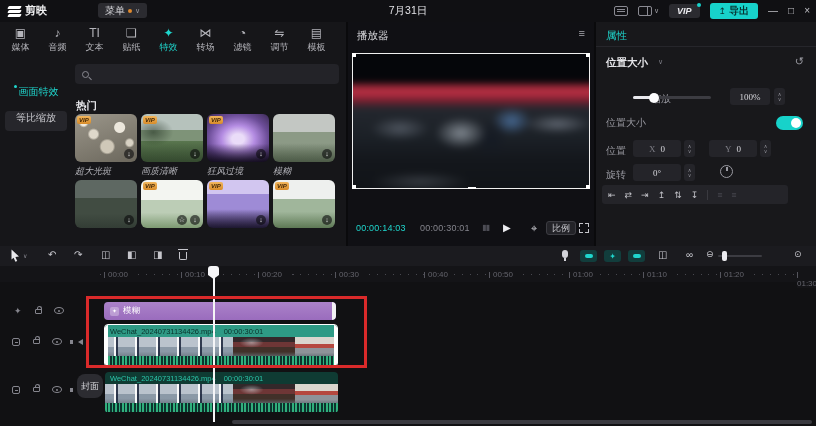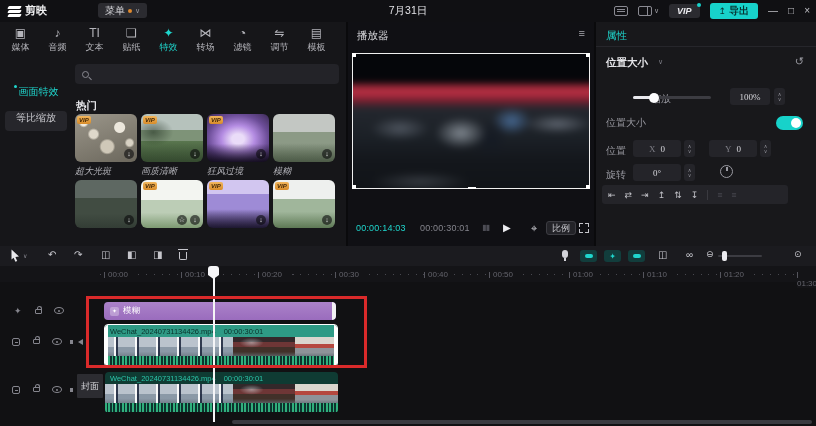--- a/index.html
+++ b/index.html
@@ -159,21 +159,21 @@
   .vclip .vc-head { height:12px; display:flex; align-items:center; gap:8px; padding:0 5px; font-size:7.5px; white-space:nowrap; overflow:hidden; }
   .vclip .vc-thumbs { position:relative; height:19px; }
   .seg { position:absolute; top:0; bottom:0; }
   .seg-boats { left:0; width:128px; background:repeating-linear-gradient(90deg,transparent 0 9px,rgba(252,252,252,.95) 9px 11.5px,rgba(25,35,58,.85) 11.5px 13.5px,transparent 13.5px 21px),linear-gradient(#bac3cd 0 52%,#8b99a7 52% 76%,#75818d); }
   .seg-dark { left:128px; width:62px; background:radial-gradient(ellipse 12px 5px at 30% 30%,rgba(220,225,230,.5),transparent),linear-gradient(#33282a 0 28%,#6e3636 28% 52%,#413029 52% 78%,#5c5c60); }
   .seg-bright { left:190px; width:43px; background:linear-gradient(#dad6ce 0 38%,#b5483f 38% 58%,#8e9399 58% 82%,#707880); }
   .vclip .vc-wave { height:9px; background:repeating-linear-gradient(90deg,#31af7d 0 1.6px,rgba(0,0,0,0) 1.6px 3.4px),linear-gradient(#0c332d,#0c332d); }
   .vclip.selected { border:1.5px solid #fff; }
   .vclip.selected::before,.vclip.selected::after { content:""; position:absolute; top:0; bottom:0; width:3px; background:#fff; z-index:2; }
   .vclip.selected::before { left:0; } .vclip.selected::after { right:0; }
-  .cover-btn { position:absolute; left:77px; top:92px; width:26px; height:24px; background:#2c2c31; border-radius:1px; color:#d6d6da; font-size:9px; display:flex; align-items:center; justify-content:center; }
+  .cover-btn { position:absolute; left:77px; top:92px; width:26px; height:24px; background:#2c2c31; border-radius:8px; color:#d6d6da; font-size:9px; display:flex; align-items:center; justify-content:center; }
   .annotation { position:absolute; left:86px; top:14px; width:281px; height:72px; border:3px solid #da2a2a; z-index:6; pointer-events:none; }
   .playhead-line { position:absolute; left:213px; top:266px; width:1.6px; height:156px; background:#f5f5f7; z-index:5; }
   .playhead-head { position:absolute; left:208px; top:266px; width:11px; height:13px; background:#f5f5f7; border-radius:3px; clip-path:polygon(0 0,100% 0,100% 70%,50% 100%,0 70%); z-index:5; }
   .h-scrollbar { position:absolute; left:232px; top:420px; width:580px; height:4px; border-radius:2px; background:#3a3a40; }
 </style>
 </head>
 <body>
 
 <div id="app">
 

